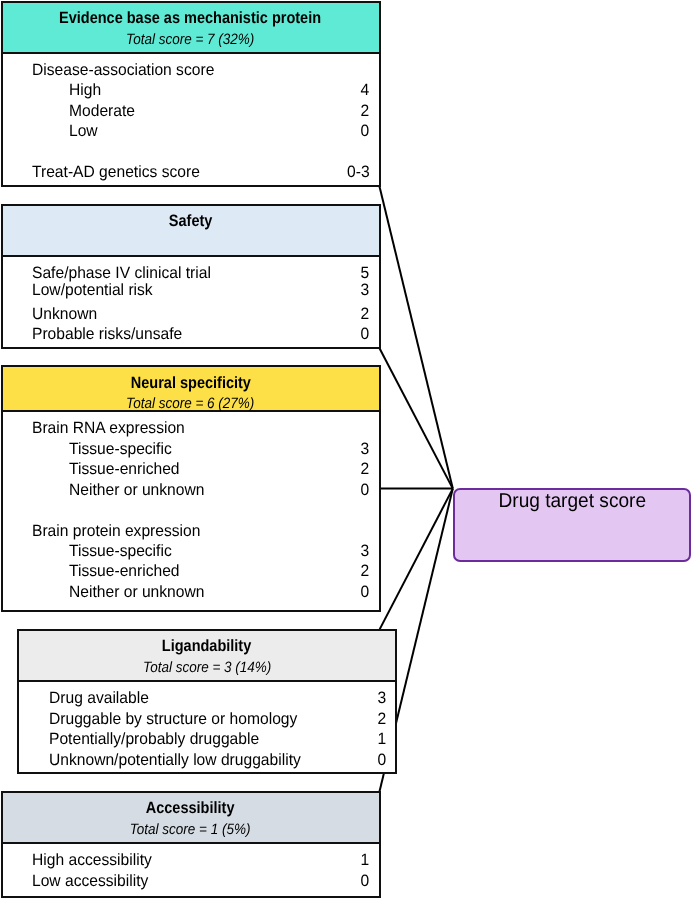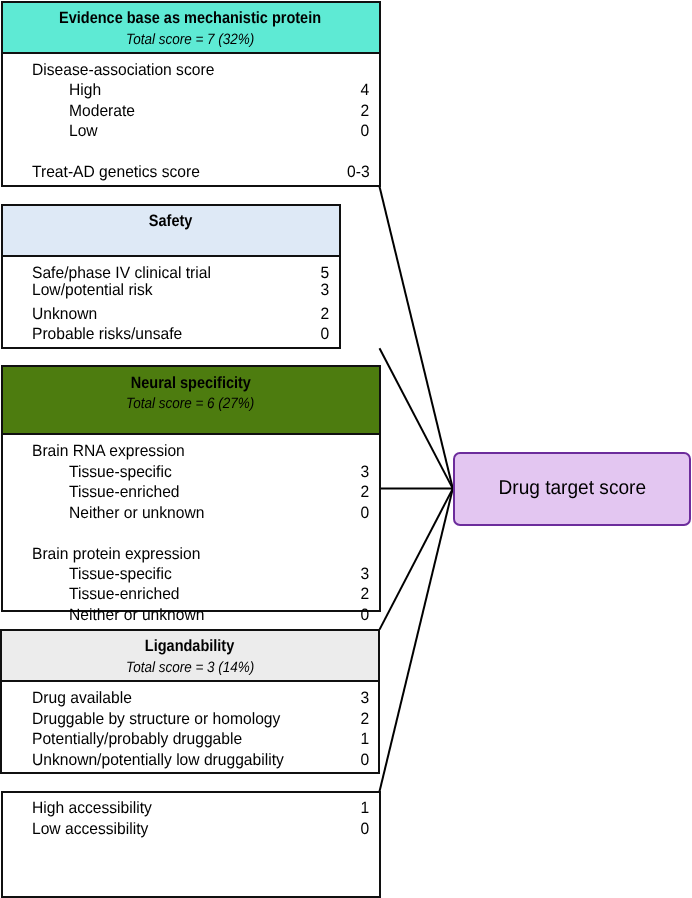--- a/index.html
+++ b/index.html
@@ -25,22 +25,22 @@
        font-size:16.4px;white-space:nowrap;transform:translateZ(0);}
   .rlabel{position:absolute;left:9.7px;top:0;display:inline-block;
           transform:scaleX(0.953);transform-origin:left center;}
   .rlabel.ind{left:46.4px;}
   .rvalue{position:absolute;right:9.3px;top:0;display:inline-block;
           transform:scaleX(0.953);transform-origin:right center;}
 
   svg.links{position:absolute;left:0;top:0;width:692px;height:898px;overflow:visible;}
 
   #target-box{position:absolute;box-sizing:border-box;border:2px solid #6C2C9C;
-    background:#E3C6F1;border-radius:7px;display:flex;align-items:center;
-    justify-content:center;}
+    background:#E3C6F1;border-radius:7px;display:flex;align-items:flex-start;
+    justify-content:center;margin-top:36px;}
   #target-label{font-size:20px;color:#000;display:inline-block;backface-visibility:hidden;
     transform:scaleX(0.955) translateZ(0);transform-origin:center;}
 </style>
 </head>
 <body>
 
 <div id="stage">
   <svg class="links" viewBox="0 0 692 898">
     <g stroke="#000" stroke-width="2" fill="none" stroke-linecap="butt">
       <path d="M379.5 186.4 L452.8 488.6"></path>
@@ -77,21 +77,21 @@
           <div class="row" style="top: 87.7px;">
     <span class="rlabel"></span>
     <span class="rvalue"></span>
   </div>
           <div class="row" style="top: 108.15px;">
     <span class="rlabel">Treat-AD genetics score</span>
     <span class="rvalue">0-3</span>
   </div>
         </div>
   </div>
-      <div class="panel" style="left: 0.5px; top: 203.5px; width: 340px; height: 145.8px;">
+      <div class="panel" style="left: 0.5px; top: 203.5px; width: 380px; height: 145.8px;">
     <div class="phead" style="height: 51.7px; background: rgb(222, 233, 246);">
       <div class="ptitle" style="top: 5.9px;"><span>Safety</span></div>
     </div>
     <div class="pbody" style="height: 90.1px;">
           <div class="row" style="top: 5.5px;">
     <span class="rlabel">Safe/phase IV clinical trial</span>
     <span class="rvalue">5</span>
   </div>
           <div class="row" style="top: 23px;">
     <span class="rlabel">Low/potential risk</span>
@@ -101,21 +101,21 @@
     <span class="rlabel">Unknown</span>
     <span class="rvalue">2</span>
   </div>
           <div class="row" style="top: 66.85px;">
     <span class="rlabel">Probable risks/unsafe</span>
     <span class="rvalue">0</span>
   </div>
         </div>
   </div>
       <div class="panel" style="left: 0.5px; top: 365.4px; width: 380px; height: 247px;">
-    <div class="phead" style="height: 68px; background: #4d7c0f;">
+    <div class="phead" style="height: 45px; background: #fde047;">
       <div class="ptitle" style="top: 5.9px;"><span>Neural specificity</span></div>
       <div class="psub" style="top: 27px;"><span>Total score = 6 (27%)</span></div>
     </div>
     <div class="pbody" style="height: 242px;">
           <div class="row" style="top: 5.9px;">
     <span class="rlabel">Brain RNA expression</span>
     <span class="rvalue"></span>
   </div>
           <div class="row" style="top: 26.35px;">
     <span class="rlabel ind">Tissue-specific</span>
@@ -144,21 +144,21 @@
           <div class="row" style="top: 149.05px;">
     <span class="rlabel ind">Tissue-enriched</span>
     <span class="rvalue">2</span>
   </div>
           <div class="row" style="top: 169.5px;">
     <span class="rlabel ind">Neither or unknown</span>
     <span class="rvalue">0</span>
   </div>
         </div>
   </div>
-      <div class="panel" style="left: 0; top: 628.6px; width: 380px; height: 145.7px;">
+      <div class="panel" style="left: 17px; top: 628.6px; width: 380px; height: 145.7px;">
     <div class="phead" style="height: 51.9px; background: rgb(236, 236, 236);">
       <div class="ptitle" style="top: 5.9px;"><span>Ligandability</span></div>
       <div class="psub" style="top: 27px;"><span>Total score = 3 (14%)</span></div>
     </div>
     <div class="pbody" style="height: 89.8px;">
           <div class="row" style="top: 5.9px; padding-left: 30px;">
     <span class="rlabel">Drug available</span>
     <span class="rvalue">3</span>
   </div>
           <div class="row" style="top: 26.35px;">
@@ -169,20 +169,24 @@
     <span class="rlabel">Potentially/probably druggable</span>
     <span class="rvalue">1</span>
   </div>
           <div class="row" style="top: 67.25px;">
     <span class="rlabel">Unknown/potentially low druggability</span>
     <span class="rvalue">0</span>
   </div>
         </div>
   </div>
       <div class="panel" style="left: 0.5px; top: 790.5px; width: 380px; height: 107px;">
+    <div class="phead" style="height: 51.7px; background: rgb(213, 220, 228);">
+      <div class="ptitle" style="top: 5.9px;"><span>Accessibility</span></div>
+      <div class="psub" style="top: 27px;"><span>Total score = 1 (5%)</span></div>
+    </div>
     <div class="pbody" style="height: 51.3px; padding-left: 8px;">
           <div class="row" style="top: 5.8px;">
     <span class="rlabel">High accessibility</span>
     <span class="rvalue">1</span>
   </div>
           <div class="row" style="top: 26.75px;">
     <span class="rlabel">Low accessibility</span>
     <span class="rvalue">0</span>
   </div>
         </div>

